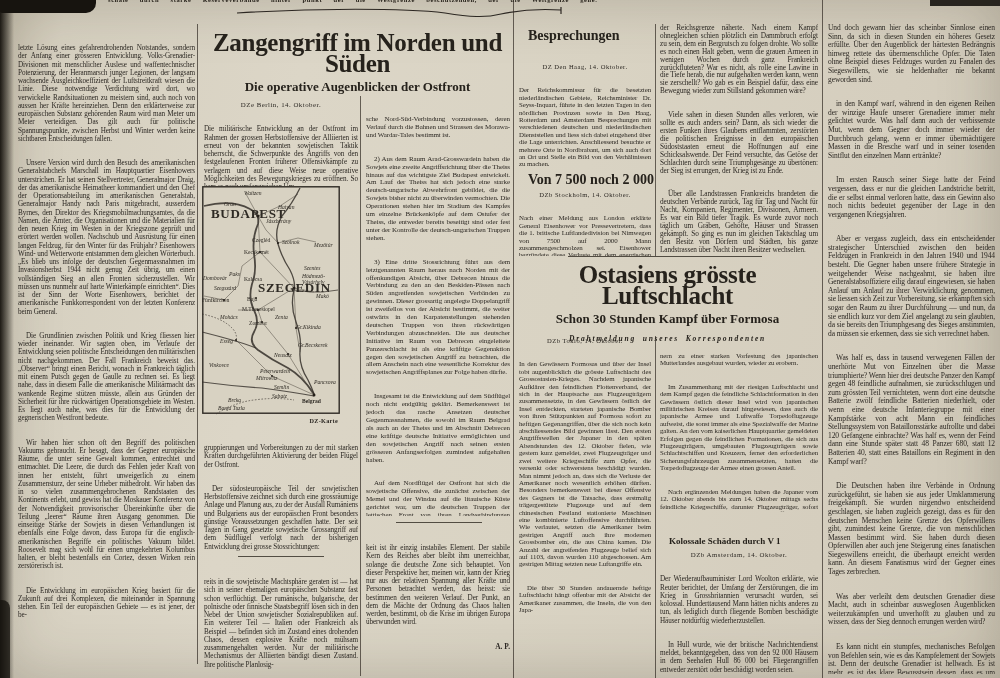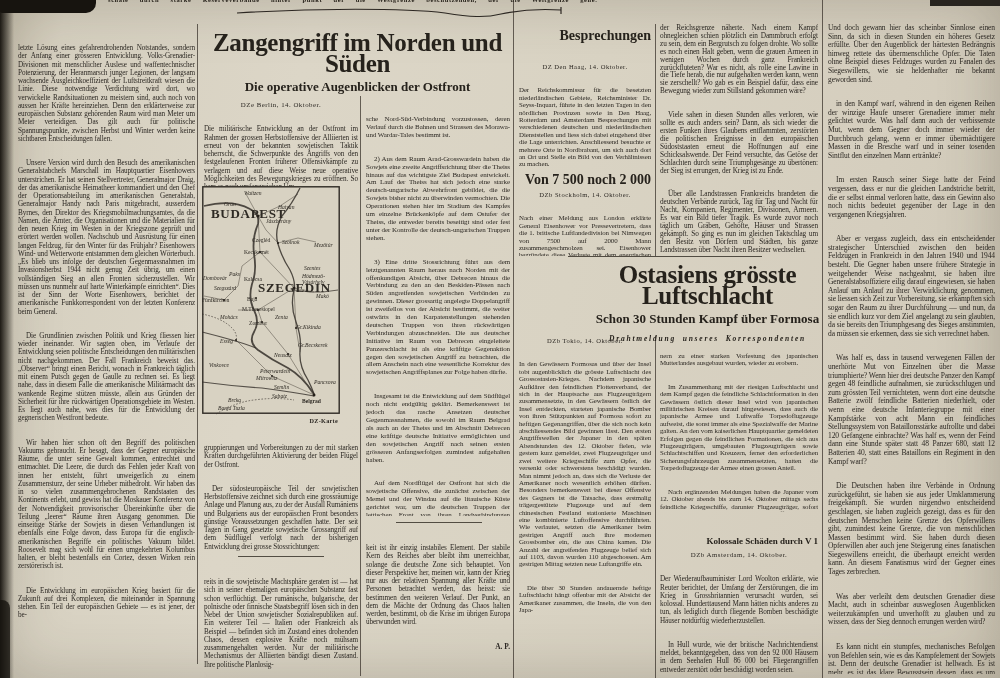--- a/index.html
+++ b/index.html
@@ -14,21 +14,21 @@
   .fsB{font-size:6.9px;line-height:7.4px;}
   .fsC{font-size:7.5px;line-height:8.6px;}
   .fsD{font-size:7.3px;line-height:7.9px;}
   .dateline{text-align:center;letter-spacing:.5px;margin:1px 0 2px;font-size:.95em;}
   .vrule{position:absolute;width:1px;background:rgba(48,42,34,.7);}
   .hrule{position:absolute;height:1px;background:rgba(48,42,34,.8);}
   .head-xl{position:absolute;text-align:center;font-weight:bold;color:#26221c;}
   .head-xl .h1{font-size:25px;line-height:21px;letter-spacing:-0.3px;}
   .head-xl .h2{font-size:13px;margin-top:5px;}
   .head-xl .by{font-size:7.5px;font-style:italic;font-weight:bold;letter-spacing:1.8px;word-spacing:3px;margin-top:7px;}
-  .head-md{font-weight:bold;text-align:right;color:#26221c;}
+  .head-md{font-weight:bold;text-align:left;color:#26221c;margin-left:9px;}
   .sig{ text-align:right;font-size:7.4px;font-weight:bold;padding-right:14px;margin-top:2px;}
   
   #map{position:absolute;left:202px;top:186px;width:138px;height:236px;}
   #map svg{position:absolute;left:0;top:0;}
   .ml{position:absolute;font-size:5.6px;line-height:6px;color:#2e2a24;white-space:nowrap;font-family:"Liberation Serif",serif;}
   .ml.B{font-size:13px;font-weight:bold;letter-spacing:.7px;}
   .ml.b{font-weight:bold;}
   .ml.i{font-style:italic;}
   .map-caption{position:absolute;right:2px;bottom:-2px;font-size:6.2px;font-weight:bold;letter-spacing:.3px;}
   
@@ -207,21 +207,21 @@
 
   <div class="head-md" style="position:absolute;left:519px;top:172px;width:132px;font-size:14px;">Von 7 500 noch 2 000</div>
   <div class="col fsB" style="left:519px;top:190px;width:132px;height:66px;">
     <div class="dateline">DZb Stockholm, 14. Oktober.</div>
     <div>
         <p>Nach einer Meldung aus London erklärte General Eisenhower vor Pressevertretern, dass die 1. britische Luftlandedivision bei Nimwegen von 7500 auf 2000 Mann zusammengeschmolzen sei. Eisenhower begründete diese Verluste mit dem energischen deutschen Vorgehen gegen die landenden und gelandeten Truppen.</p>
       </div>
   </div>
 
   <div class="hrule" style="left:568px;top:256px;width:194px;"></div>
-  <div class="head-xl" style="left:515px;top:264px;width:305px;padding-left:40px;">
+  <div class="head-xl" style="left:515px;top:264px;width:305px;">
     <div class="h1">Ostasiens grösste Luftschlacht</div>
     <div class="h2">Schon 30 Stunden Kampf über Formosa</div>
     <div class="by">Drahtmeldung unseres Korrespondenten</div>
   </div>
 
   <div class="col fsB" style="left:519px;top:336px;width:132px;height:342px;">
     <div class="dateline">DZb Tokio, 14. Oktober.</div>
     <div>
         <p>In den Gewässern Formosas und über der Insel tobt augenblicklich die grösste Luftschlacht des Grossostasien-Krieges. Nachdem japanische Aufklärer den feindlichen Flottenverband, der sich in der Hauptsache aus Flugzeugträgern zusammensetzte, in den Gewässern östlich der Insel entdeckten, starteten japanische Bomber von ihren Stützpunkten auf Formosa sofort zu heftigen Gegenangriffen, über die sich noch kein abschliessendes Bild gewinnen lässt. Den ersten Angriffswellen der Japaner in den späten Abendstunden des 12. Oktober fielen, wie gestern kurz gemeldet, zwei Flugzeugträger und zwei weitere Kriegsschiffe zum Opfer, die versenkt oder schwerstens beschädigt wurden. Man nimmt jedoch an, dass sich die Verluste der Amerikaner noch wesentlich erhöhen dürften. Besonders bemerkenswert bei dieser Offensive des Gegners ist die Tatsache, dass erstmalig trägergestützte Flugzeuge und auf dem chinesischen Festland stationierte Maschinen eine kombinierte Luftoffensive durchführten. Wie verlautet, setzten die Amerikaner beim gestrigen Angriff auch ihre modernen Grossbomber ein, die aus China kamen. Die Anzahl der angreifenden Flugzeuge belief sich auf 1103, davon wurden 110 abgeschossen. Am gestrigen Mittag setzten neue Luftangriffe ein.</p>
         <p>Die über 30 Stunden andauernde heftige Luftschlacht hängt offenbar mit der Absicht der Amerikaner zusammen, die Inseln, die von den Japa-</p>

